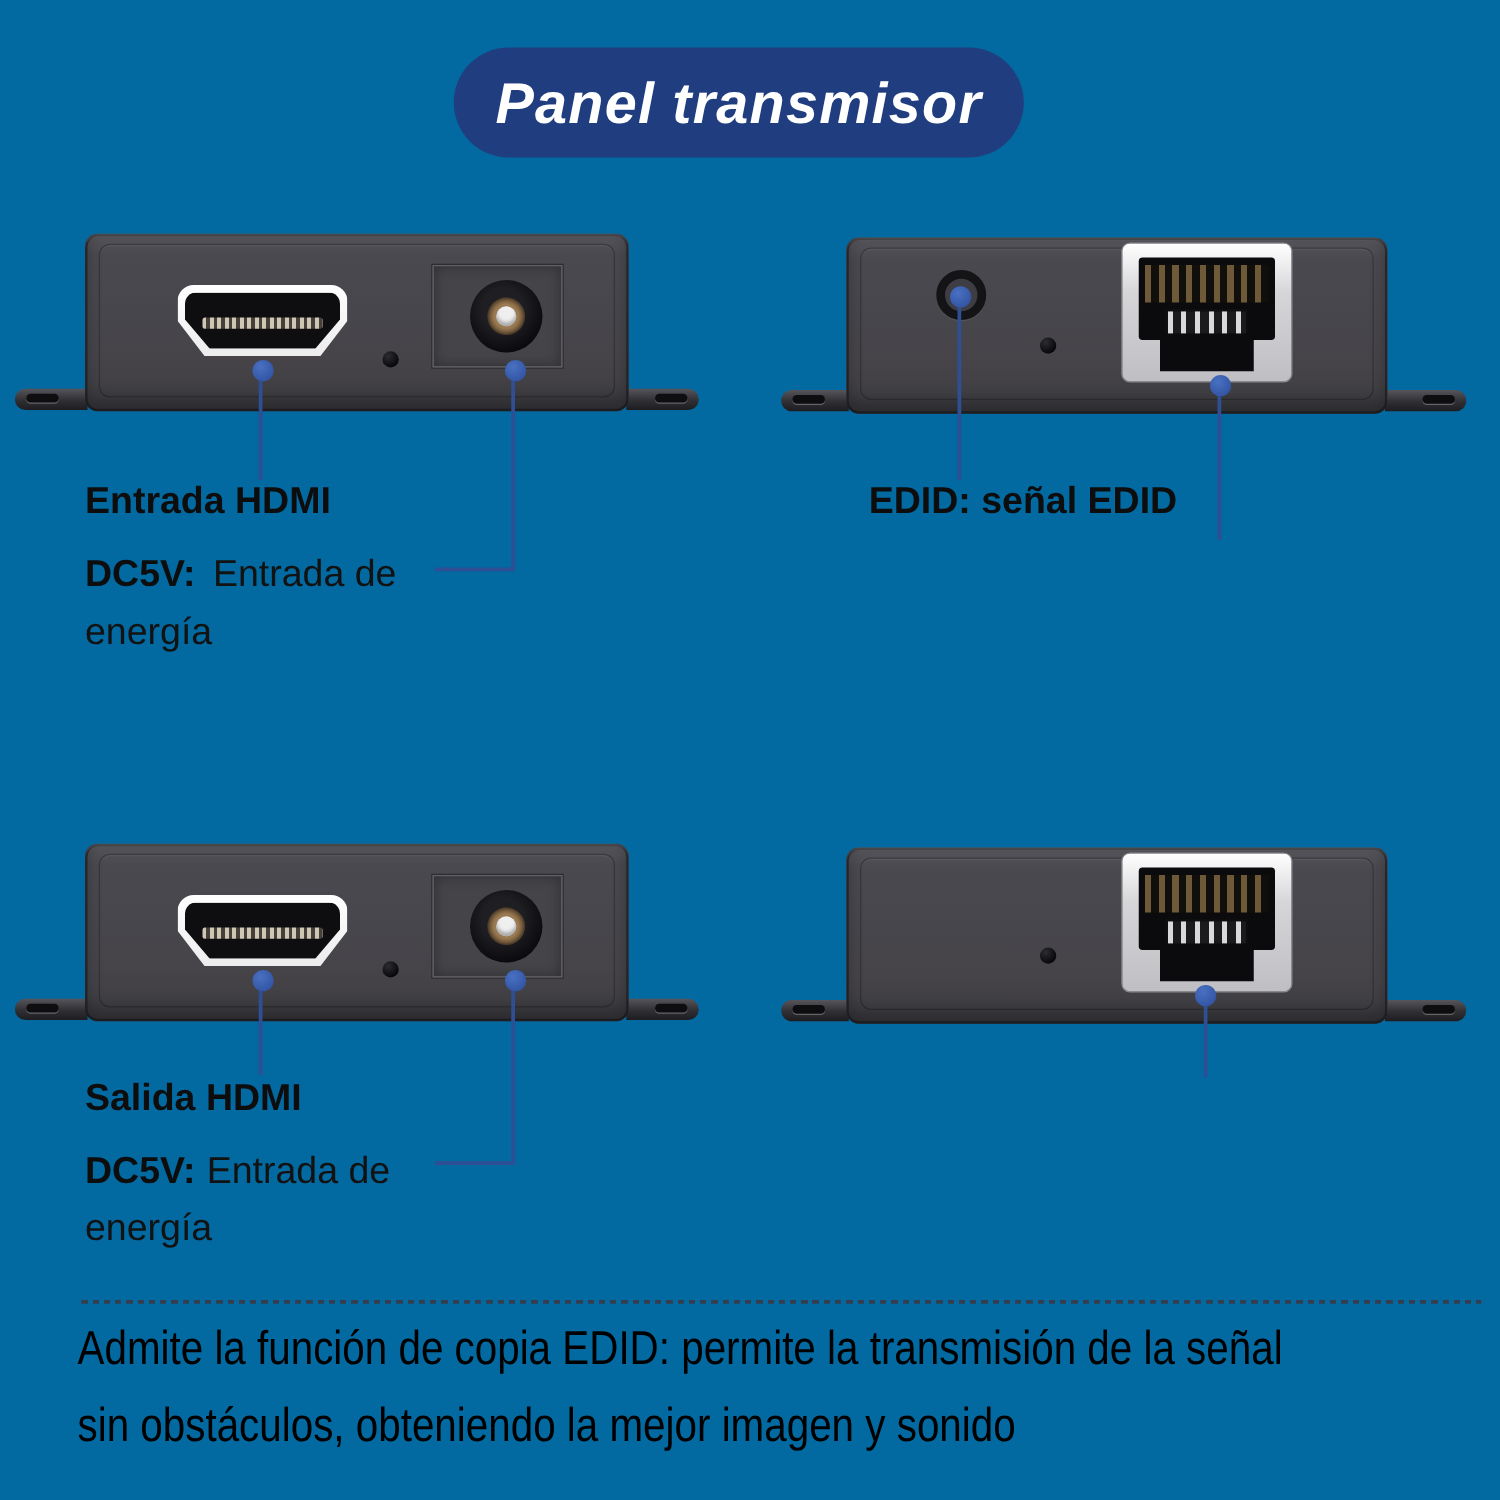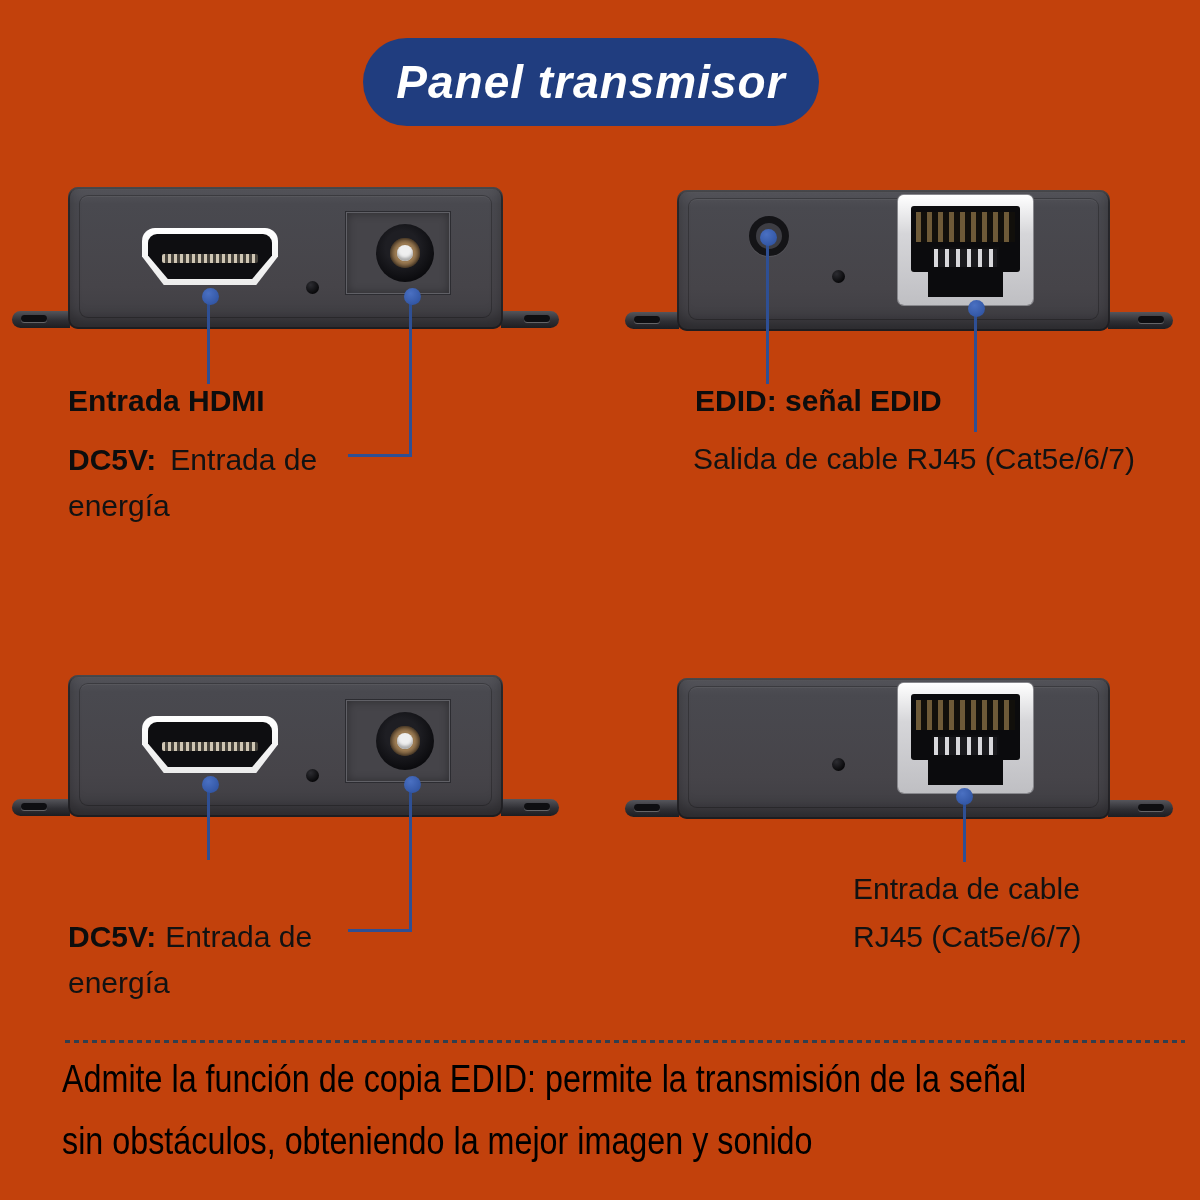--- a/index.html
+++ b/index.html
@@ -1,18 +1,18 @@
 <!DOCTYPE html>
 <html><head>
 <meta charset="utf-8">
 <style>
   html,body { margin:0; padding:0; background:#f7f7f8; }
   .canvas {
     position:relative; width:1200px; height:1200px;
-    background:#c2410c; overflow:hidden;
+    background:#0369a1; overflow:hidden;
     font-family:"Liberation Sans", sans-serif;
   }
 
   
   .pill {
     position:absolute; height:88px; border-radius:44px;
     background:#203d7f;
     display:flex; align-items:center; justify-content:center;
   }
   .pill span {
@@ -201,21 +201,20 @@
   <div class="dot" style="left:404px; top:288px;"></div>
   <div class="vline" style="left:766px; top:240px; height:144px;"></div>
   <div class="dot" style="left:760px; top:229px;"></div>
   <div class="vline" style="left:974px; top:305px; height:127px;"></div>
   <div class="dot" style="left:968px; top:300px;"></div>
 
   <div class="lbl bold" style="left:68px; top:384px;">Entrada HDMI</div>
   <div class="lbl" style="left:68px; top:443px;"><span class="bold">DC5V:</span><span class="gap-wide">Entrada de</span></div>
   <div class="lbl" style="left:68px; top:489px;">energía</div>
   <div class="lbl bold" style="left:695px; top:384px;">EDID: señal EDID</div>
-  <div class="lbl" style="left:693px; top:442px;">Salida de cable RJ45 (Cat5e/6/7)</div>
 
 
   <div class="flange fl-left" style="left:12px; top:799px; width:58px;">
     <div class="slot"></div>
   </div>
   <div class="flange fl-right" style="left:501px; top:799px; width:58px;">
     <div class="slot"></div>
   </div>
   <div class="device" style="left:68px; top:675px; width:435px; height:142px;">
     <div class="face-line"></div>
@@ -251,22 +250,21 @@
   </div>
 
   <div class="vline" style="left:207px; top:780px; height:80px;"></div>
   <div class="dot" style="left:202px; top:776px;"></div>
   <div class="vline" style="left:409px; top:780px; height:152px;"></div>
   <div class="hline" style="left:348px; top:929px; width:63px;"></div>
   <div class="dot" style="left:404px; top:776px;"></div>
   <div class="vline" style="left:963px; top:792px; height:70px;"></div>
   <div class="dot" style="left:956px; top:788px;"></div>
 
+  <div class="lbl bold" style="left:68px; top:862px;">Salida HDMI</div>
   <div class="lbl" style="left:68px; top:920px;"><span class="bold">DC5V:</span><span class="gap">Entrada de</span></div>
   <div class="lbl" style="left:68px; top:966px;">energía</div>
-  <div class="lbl" style="left:853px; top:872px;">Entrada de cable</div>
-  <div class="lbl" style="left:853px; top:920px;">RJ45 (Cat5e/6/7)</div>
 
   <div class="dash-line"></div>
   <div class="footer-line" style="top:1058px;">Admite la función de copia EDID: permite la transmisión de la señal</div>
   <div class="footer-line" style="top:1120px;">sin obstáculos, obteniendo la mejor imagen y sonido</div>
 
 </div>
 
 </body></html>

